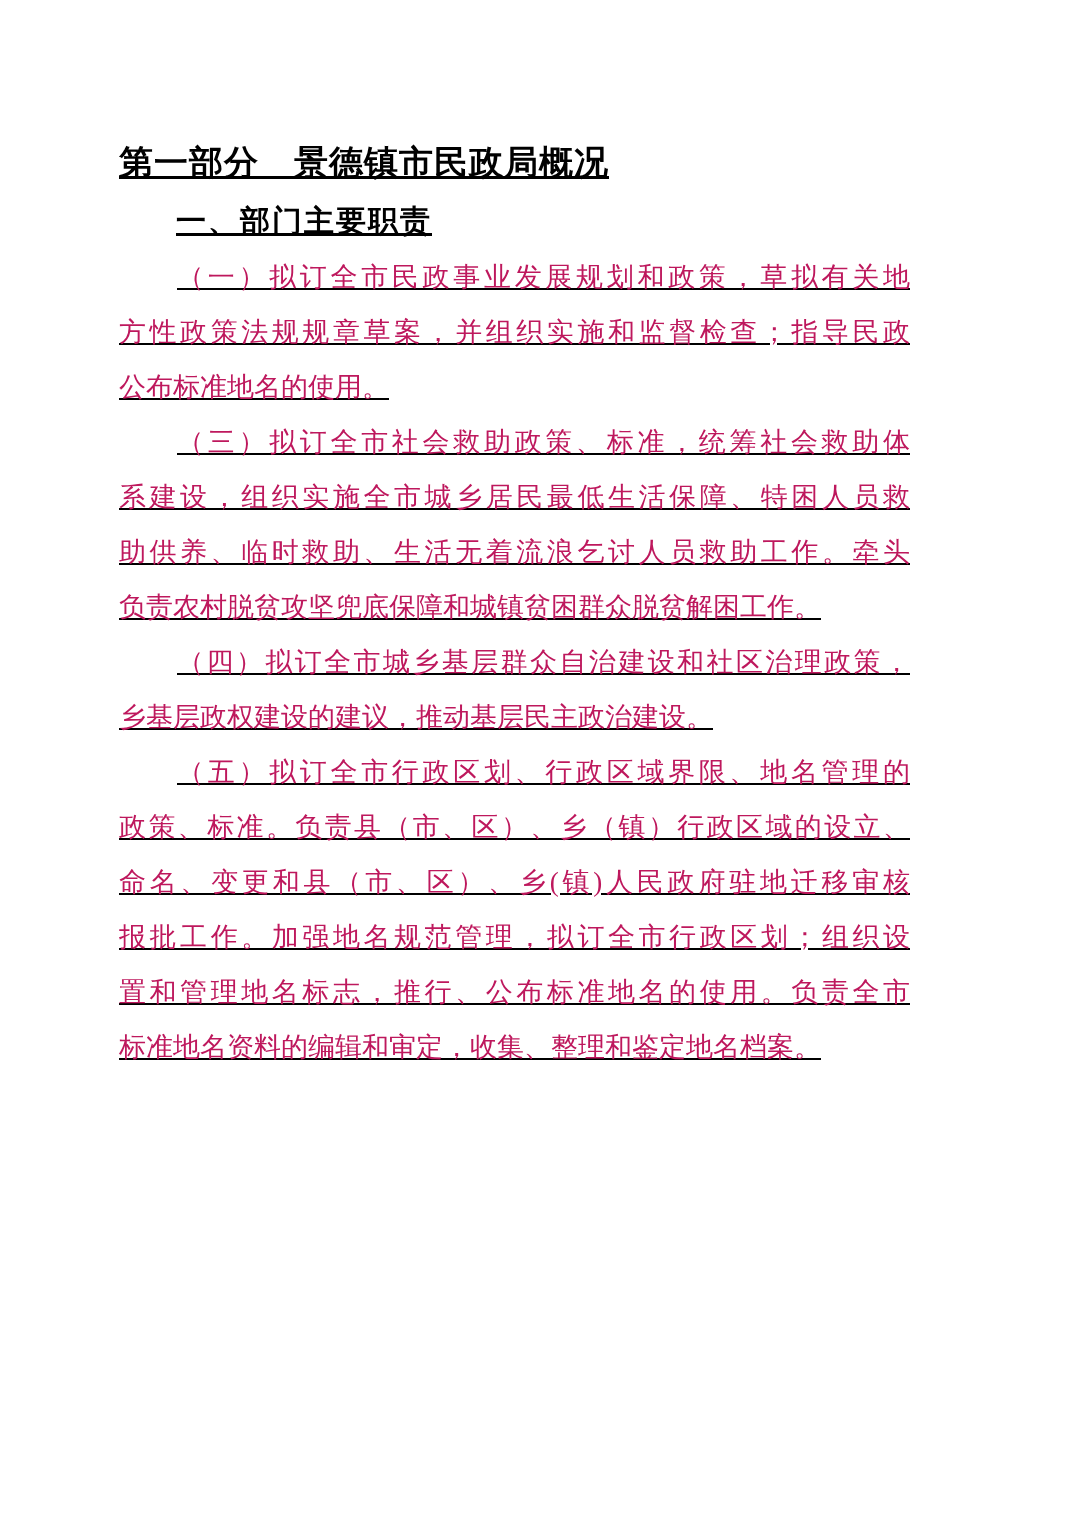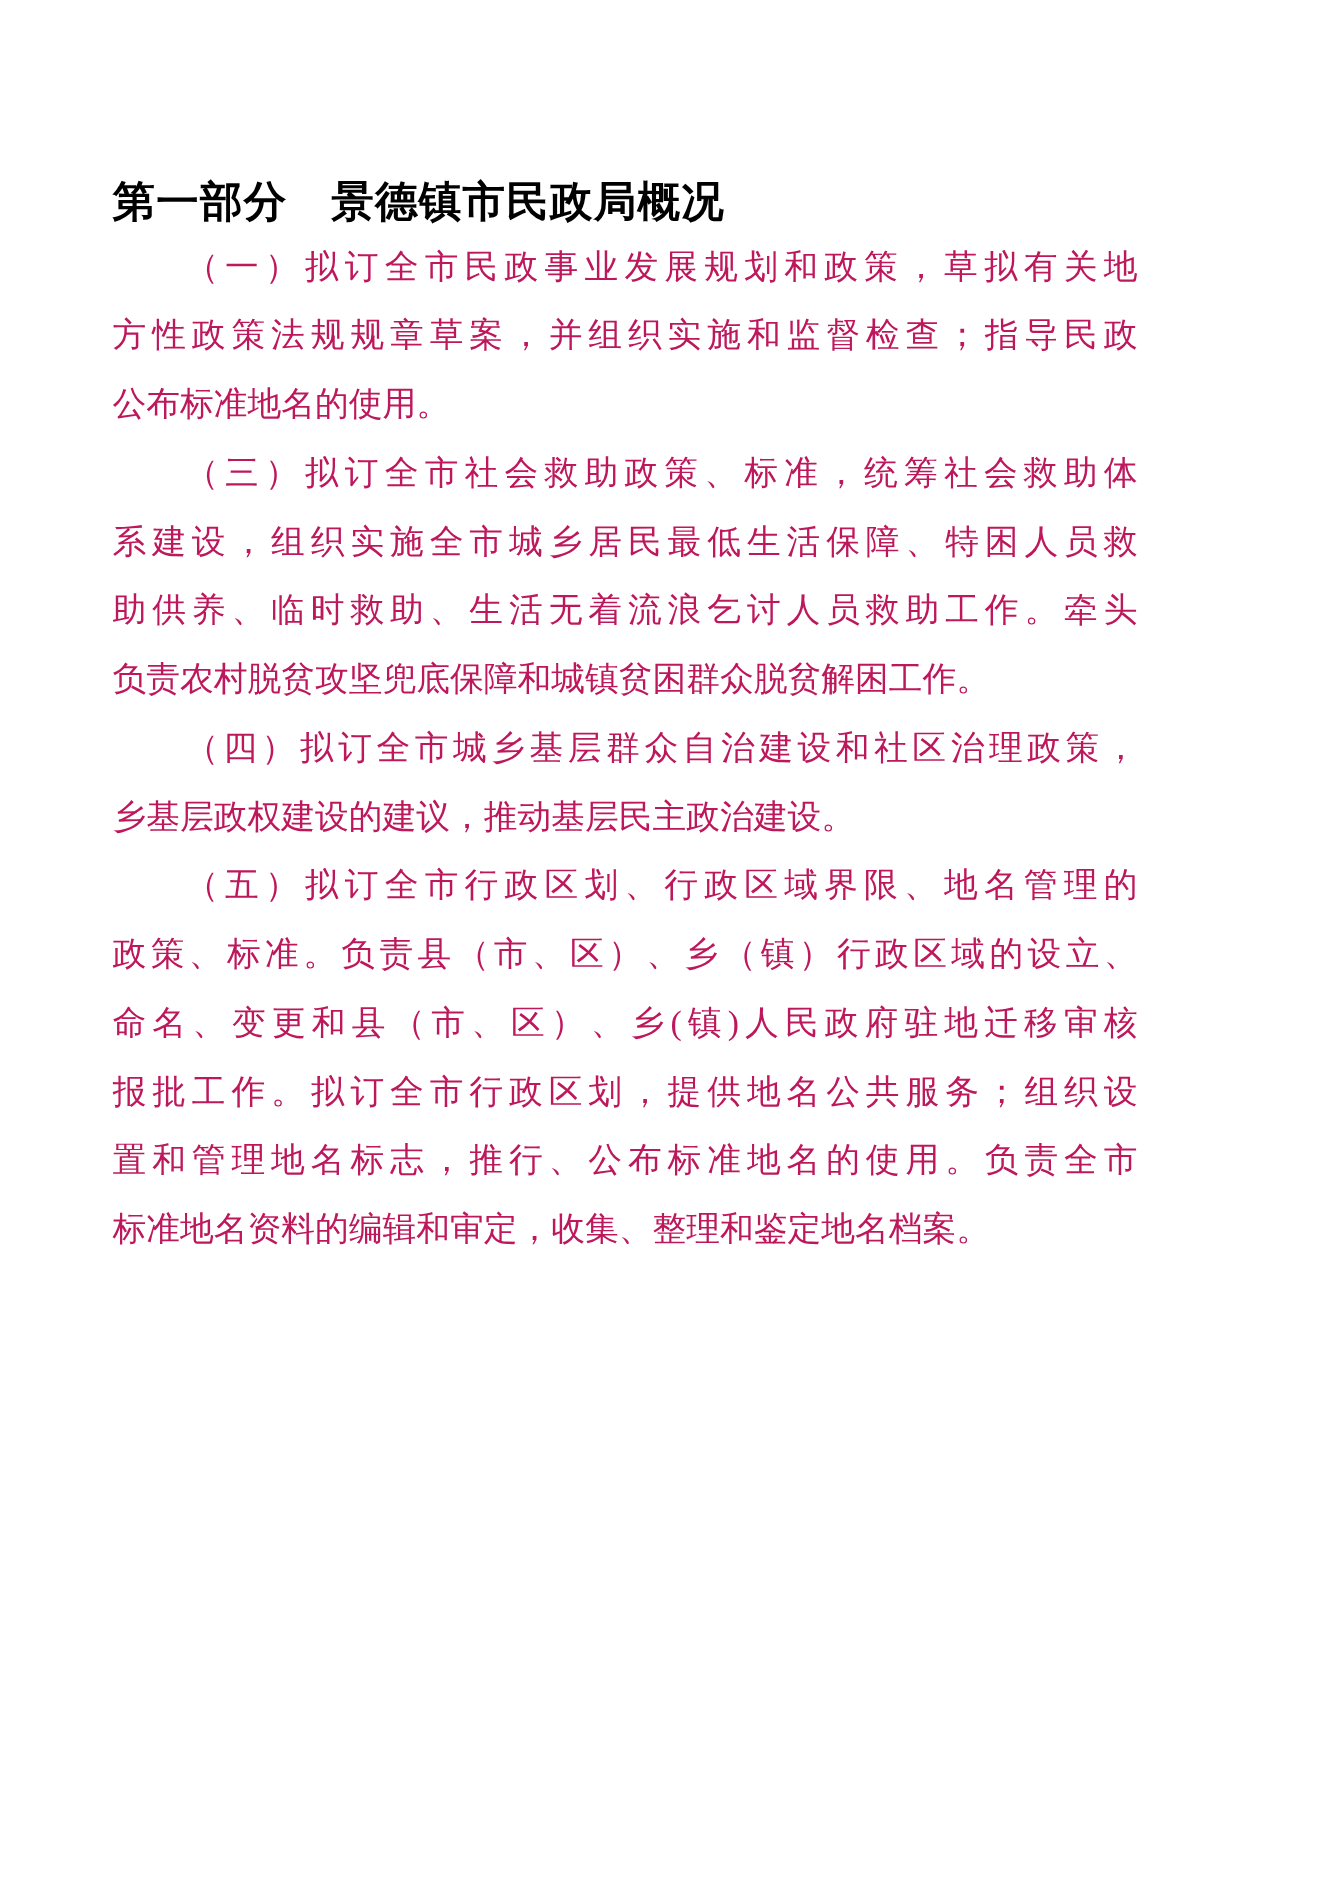--- a/index.html
+++ b/index.html
@@ -8,21 +8,22 @@
     width: 1074px; height: 1520px;
     font-family: "Liberation Serif", "DejaVu Serif", serif;
   }
   .page {
     position: relative;
     width: 1074px; height: 1520px;
     background: #ffffff;
     overflow: hidden;
   }
   .content {
-    padding: 140px 164px 0 90px; 
+    padding: 140px 164px 0 119px; 
+    text-decoration: underline;
   }
   .doc-title {
     font-family: "Liberation Serif", "DejaVu Serif", serif;
     font-weight: bold;
     font-size: 34px;
     line-height: 46px;
     letter-spacing: 1px;
     color: #000000;
     white-space: nowrap;
   }
@@ -55,39 +56,40 @@
   .para .line:first-child {
     text-indent: 58px; 
   }
 </style>
 </head>
 <body>
 
 <div class="page">
   <div class="content">
     <h1 class="doc-title">第一部分　景德镇市民政局概况</h1>
+    <h2 class="doc-subtitle">一、部门主要职责</h2>
     <div class="doc-body" id="doc-body">
         <div class="para">
           <div class="line">（一）拟订全市民政事业发展规划和政策，草拟有关地</div>
           <div class="line">方性政策法规规章草案，并组织实施和监督检查；指导民政</div>
           <div class="line">公布标准地名的使用。</div>
         </div>
         <div class="para">
           <div class="line">（三）拟订全市社会救助政策、标准，统筹社会救助体</div>
           <div class="line">系建设，组织实施全市城乡居民最低生活保障、特困人员救</div>
           <div class="line">助供养、临时救助、生活无着流浪乞讨人员救助工作。牵头</div>
           <div class="line">负责农村脱贫攻坚兜底保障和城镇贫困群众脱贫解困工作。</div>
         </div>
         <div class="para">
           <div class="line">（四）拟订全市城乡基层群众自治建设和社区治理政策，</div>
           <div class="line">乡基层政权建设的建议，推动基层民主政治建设。</div>
         </div>
         <div class="para">
           <div class="line">（五）拟订全市行政区划、行政区域界限、地名管理的</div>
           <div class="line">政策、标准。负责县（市、区）、乡（镇）行政区域的设立、</div>
           <div class="line">命名、变更和县（市、区）、乡(镇)人民政府驻地迁移审核</div>
-          <div class="line">报批工作。拟订全市行政区划，提供地名公共服务；组织设</div>
+          <div class="line">报批工作。加强地名规范管理，拟订全市行政区划；组织设</div>
           <div class="line">置和管理地名标志，推行、公布标准地名的使用。负责全市</div>
           <div class="line">标准地名资料的编辑和审定，收集、整理和鉴定地名档案。</div>
         </div>
       </div>
   </div>
 </div>
 
 </body></html>

